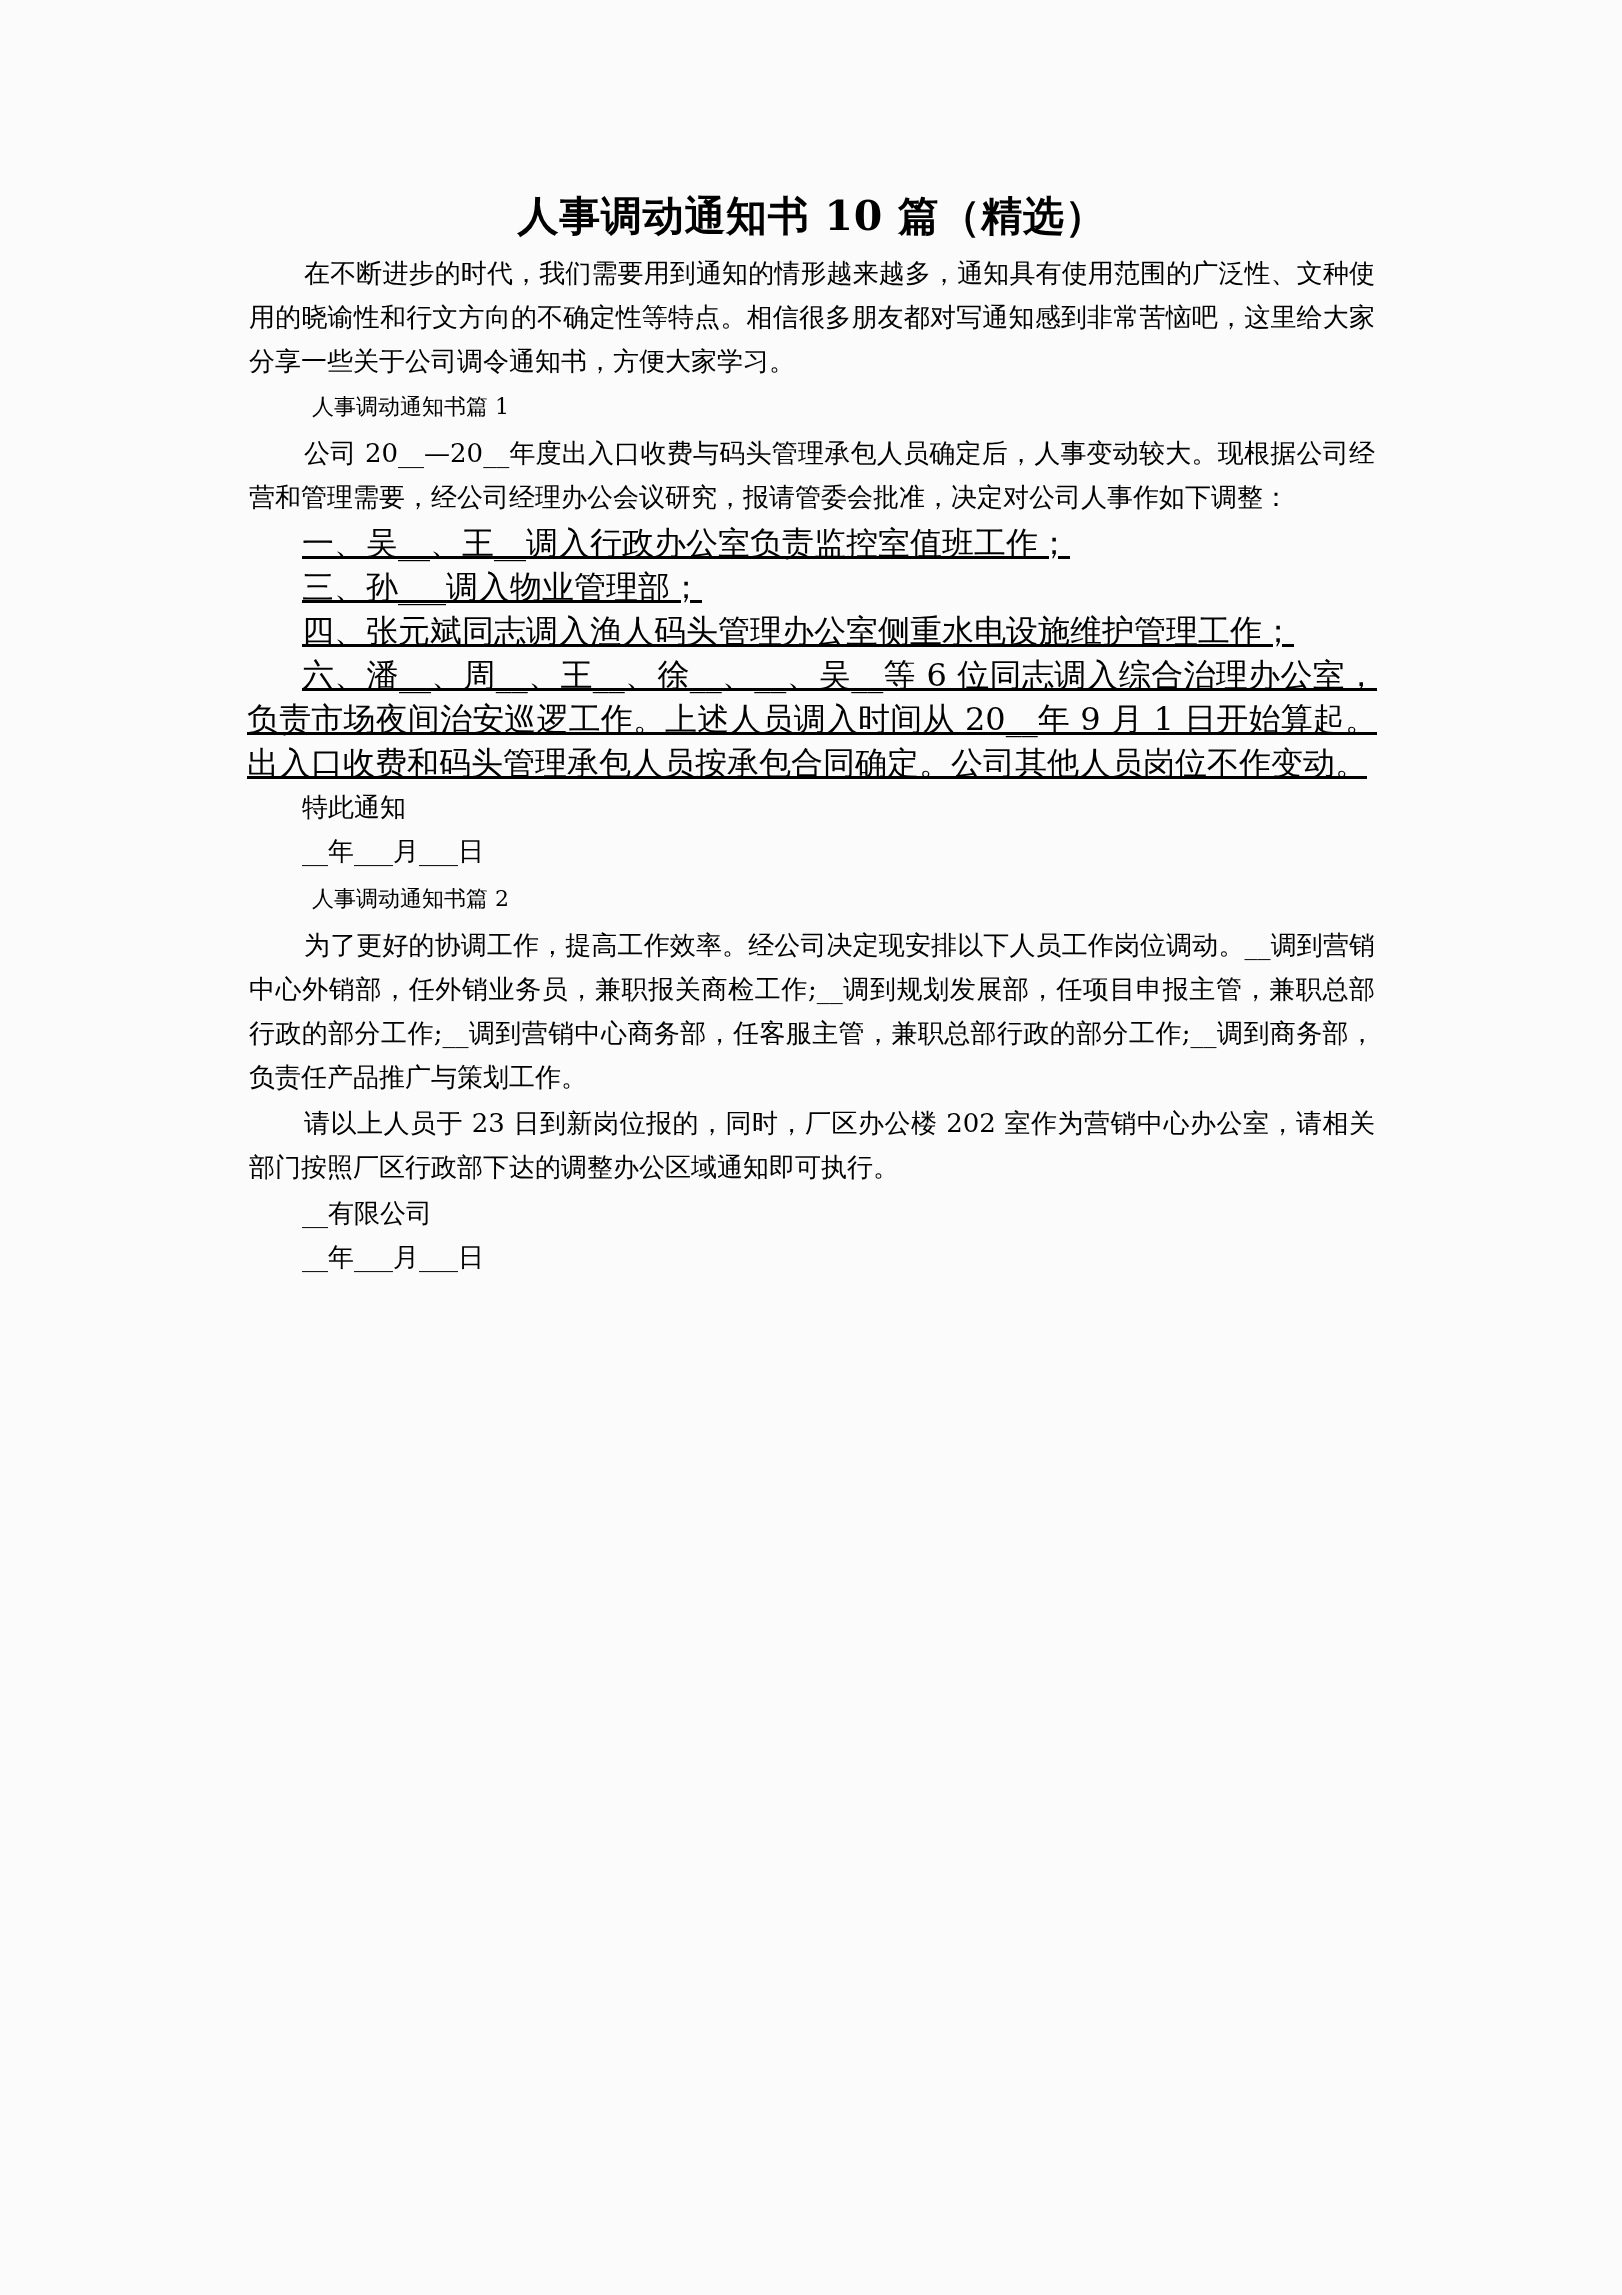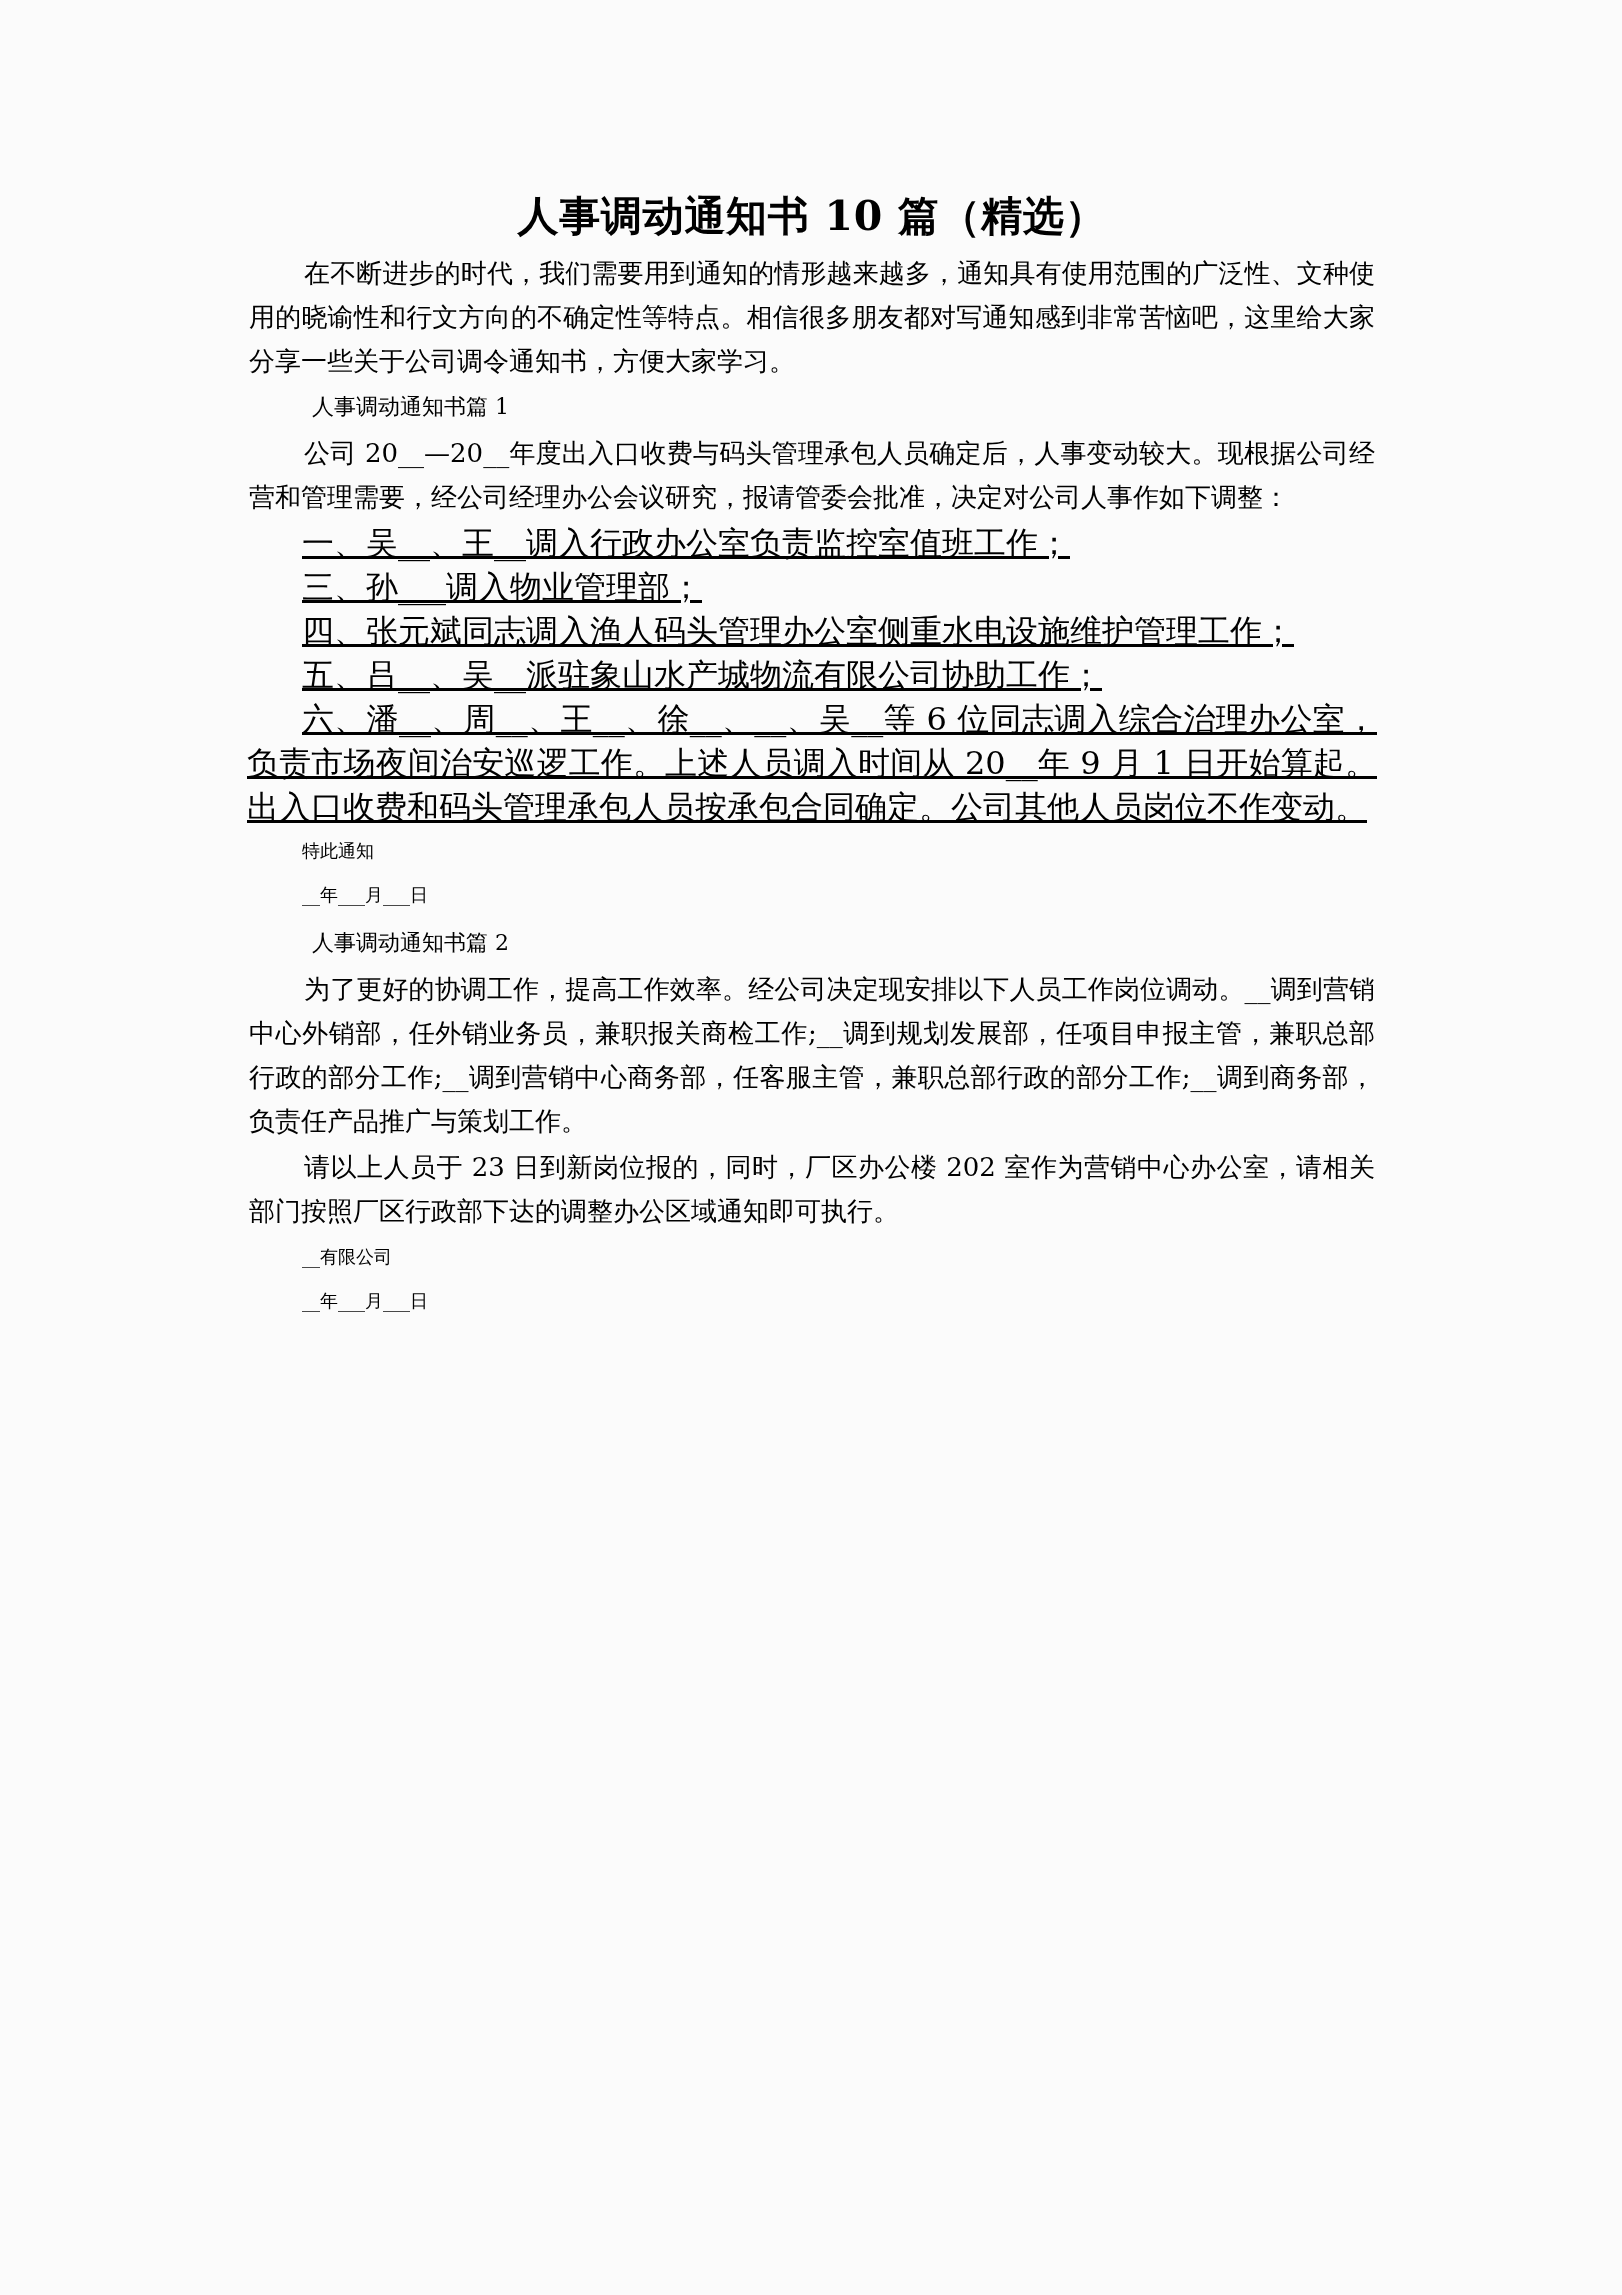--- a/index.html
+++ b/index.html
@@ -68,21 +68,21 @@
     line-height: 44px;
     text-align: justify;
     text-justify: inter-ideograph;
     margin: 0;
     text-indent: 55px;
     text-decoration: underline;
   }
 
   
   .closing {
-    font-size: 18px;
+    font-size: 26px;
     line-height: 44px;
     margin: 0;
     text-indent: 55px;
     white-space: nowrap;
   }
 
   .spacer-sm { height: 3.9px; }
 </style>
 </head>
 <body>
@@ -94,21 +94,20 @@
 
     <p class="para">在不断进步的时代，我们需要用到通知的情形越来越多，通知具有使用范围的广泛性、文种使用的晓谕性和行文方向的不确定性等特点。相信很多朋友都对写通知感到非常苦恼吧，这里给大家分享一些关于公司调令通知书，方便大家学习。</p>
 
     <p class="section-heading">人事调动通知书篇 1</p>
 
     <p class="para">公司 20__—20__年度出入口收费与码头管理承包人员确定后，人事变动较大。现根据公司经营和管理需要，经公司经理办公会议研究，报请管委会批准，决定对公司人事作如下调整：</p>
 
     <p class="list-item">一、吴__、王__调入行政办公室负责监控室值班工作；</p>
     <p class="list-item">三、孙___调入物业管理部；</p>
     <p class="list-item">四、张元斌同志调入渔人码头管理办公室侧重水电设施维护管理工作；</p>
-    <p class="list-item">五、吕__、吴__派驻象山水产城物流有限公司协助工作；</p>
     <p class="list-item">六、潘__、周__、王__、徐__、__、吴__等 6 位同志调入综合治理办公室，负责市场夜间治安巡逻工作。上述人员调入时间从 20__年 9 月 1 日开始算起。出入口收费和码头管理承包人员按承包合同确定。公司其他人员岗位不作变动。</p>
 
     <p class="closing">特此通知</p>
 
     <p class="closing">__年___月___日</p>
 
     <div class="spacer-sm"></div>
 
     <p class="section-heading">人事调动通知书篇 2</p>
 

